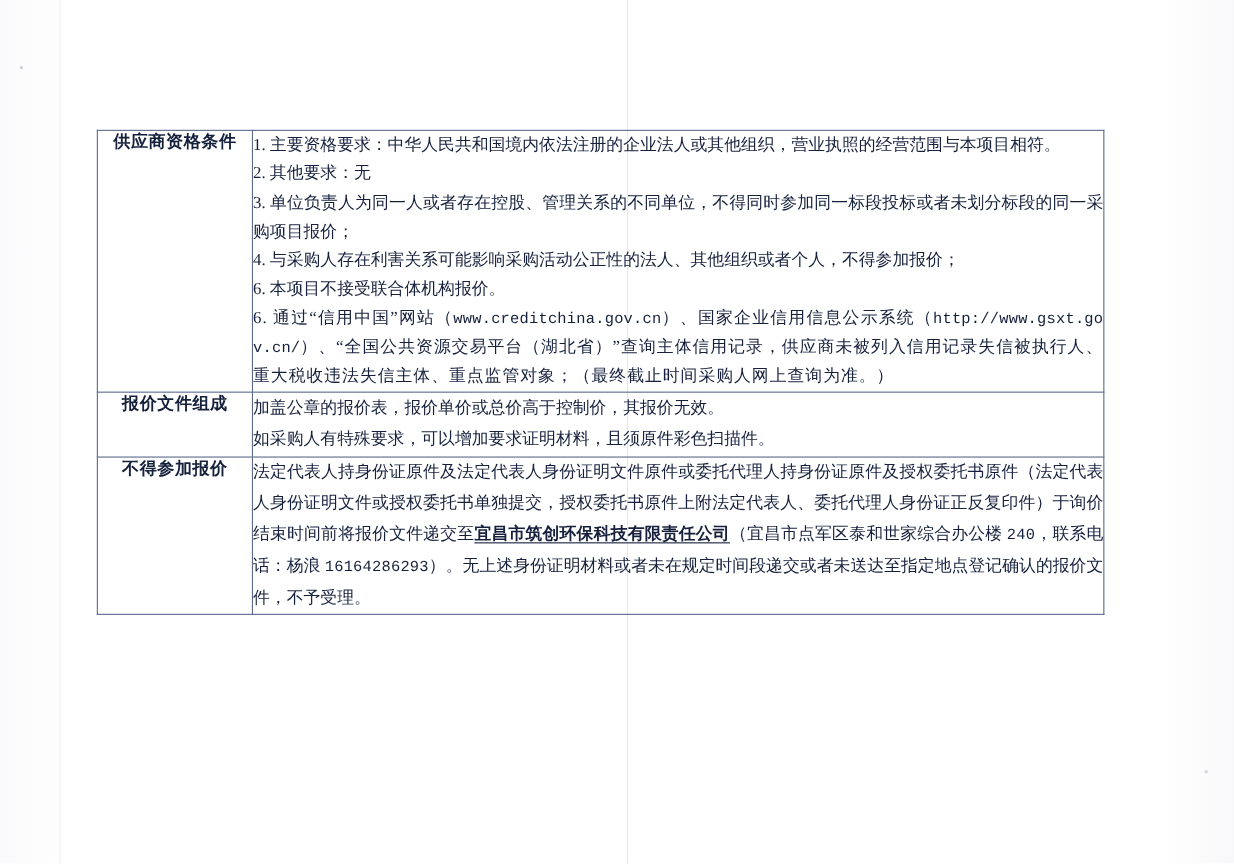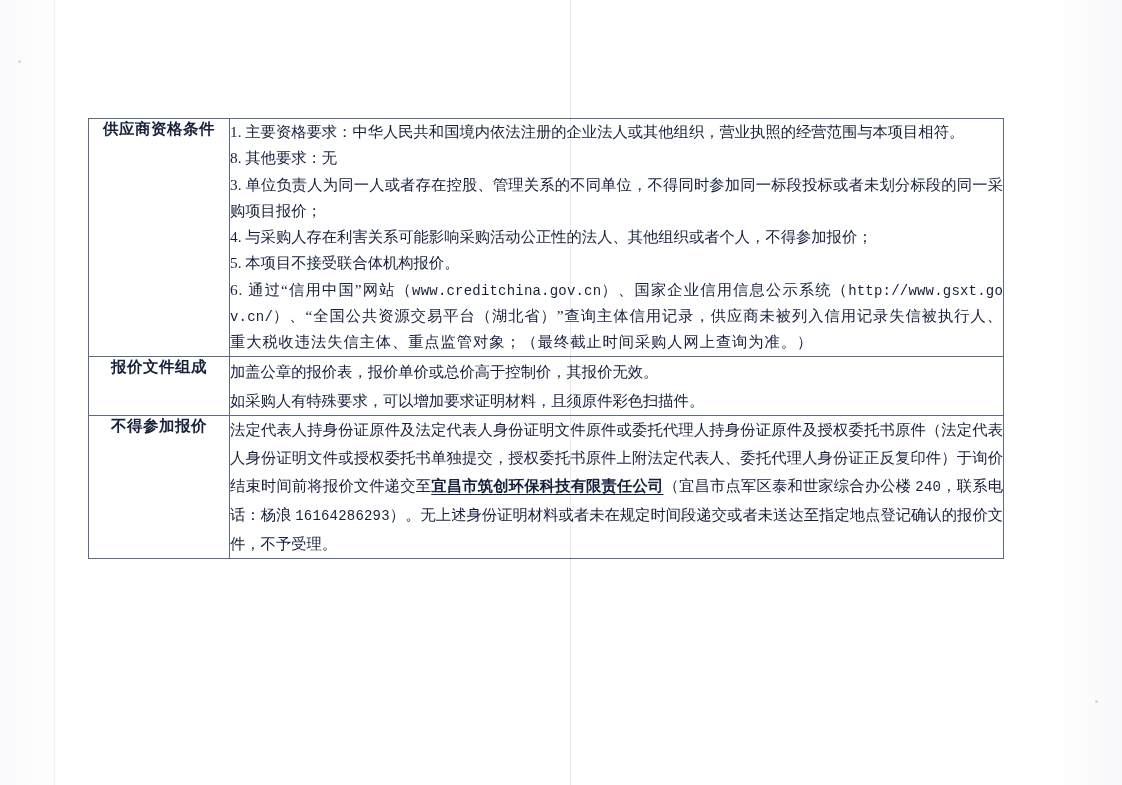--- a/index.html
+++ b/index.html
@@ -83,21 +83,21 @@
     font-family: "Liberation Mono", "DejaVu Sans Mono", monospace;
     font-size: 14px;
     letter-spacing: 0.2px;
     margin-top: 16px;
   }
   .u {
     text-decoration: underline;
     text-underline-offset: 3px;
     font-weight: bold;
   }
-  .cell-sec2 .line { line-height: 1.9; }
+  .cell-sec2 .line { line-height: 1.9; font-family: Liberation Mono, monospace; }
   .cell-sec3 .line { line-height: 1.85; }
   
   .speckle {
     position: absolute;
     width: 3px; height: 3px;
     background: rgba(90,100,130,0.25);
     border-radius: 50%;
     pointer-events: none;
   }
 </style>
@@ -109,24 +109,24 @@
 <div class="fold-line fold-a"></div>
 
 <div class="page">
 
   <table class="doc-table">
     <tbody>
       <tr>
         <td class="label-cell">供应商资格条件</td>
         <td class="content-cell cell-sec1">
           <div class="line">1. 主要资格要求：中华人民共和国境内依法注册的企业法人或其他组织，营业执照的经营范围与本项目相符。</div>
-          <div class="line">8. 其他要求：无</div>
+          <div class="line">2. 其他要求：无</div>
           <div class="line">3. 单位负责人为同一人或者存在控股、管理关系的不同单位，不得同时参加同一标段投标或者未划分标段的同一采购项目报价；</div>
           <div class="line">4. 与采购人存在利害关系可能影响采购活动公正性的法人、其他组织或者个人，不得参加报价；</div>
-          <div class="line">5. 本项目不接受联合体机构报价。</div>
+          <div class="line">6. 本项目不接受联合体机构报价。</div>
           <div class="line spread">6. 通过“信用中国”网站（<span class="mono">www.creditchina.gov.cn</span>）、国家企业信用信息公示系统（<span class="mono">http://www.gsxt.gov.cn/</span>）、“全国公共资源交易平台（湖北省）”查询主体信用记录，供应商未被列入信用记录失信被执行人、重大税收违法失信主体、重点监管对象；（最终截止时间采购人网上查询为准。）</div>
         </td>
       </tr>
       <tr>
         <td class="label-cell">报价文件组成</td>
         <td class="content-cell cell-sec2">
           <div class="line">加盖公章的报价表，报价单价或总价高于控制价，其报价无效。</div>
           <div class="line">如采购人有特殊要求，可以增加要求证明材料，且须原件彩色扫描件。</div>
         </td>
       </tr>

